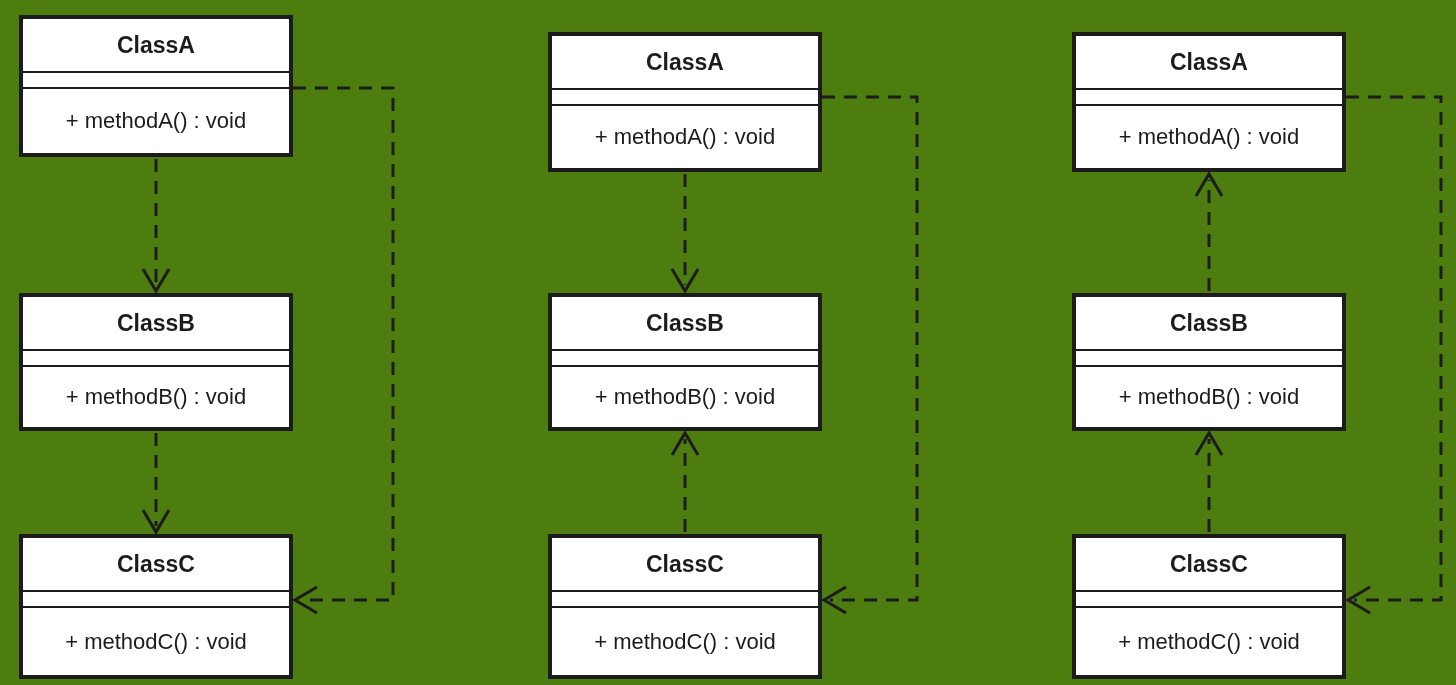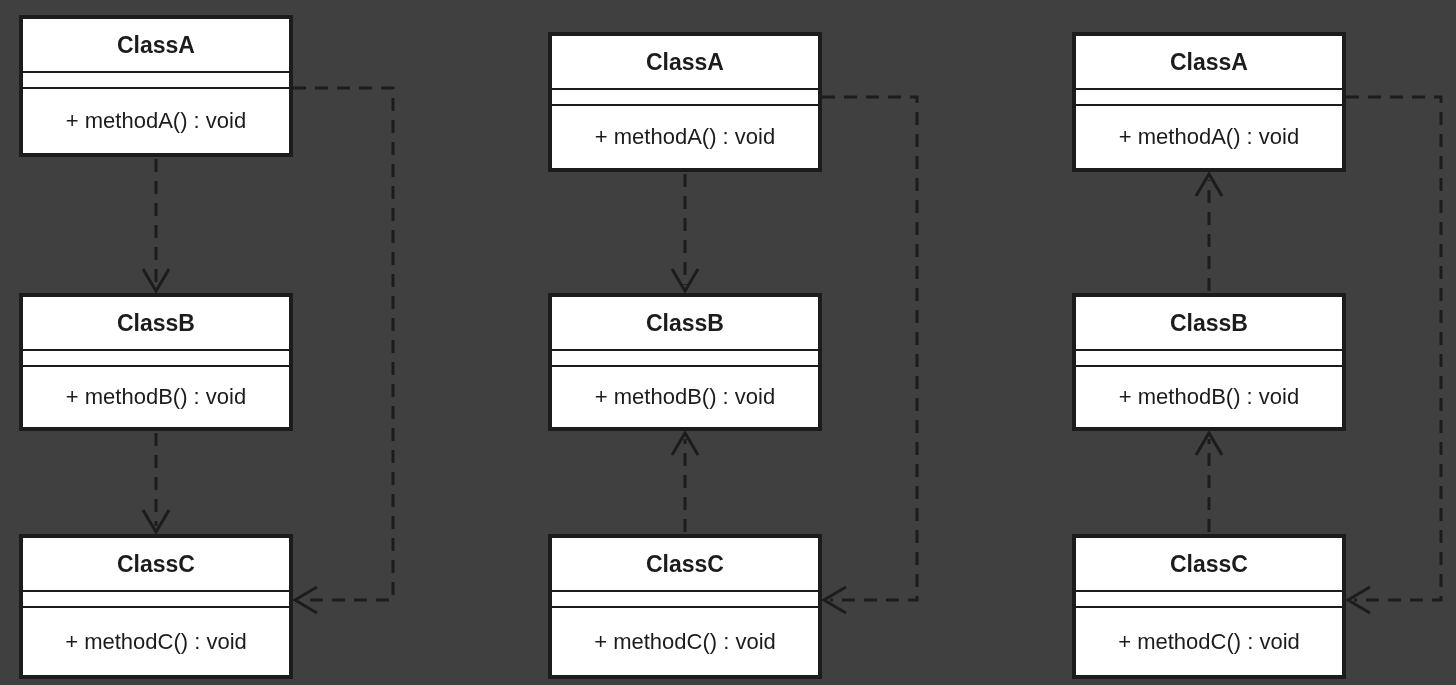--- a/index.html
+++ b/index.html
@@ -1,19 +1,19 @@
 <!DOCTYPE html>
 <html><head>
 <meta charset="utf-8">
 <style>
   html,body{margin:0;padding:0;background:#ffffff;}
   #canvas{
     position:relative;
     width:1456px;height:685px;
-    background:#404040;
+    background:#4d7c0f;
     font-family:"Liberation Sans", sans-serif;
     overflow:hidden;
   }
   .diagram{position:absolute;inset:0;pointer-events:none;}
   .classbox{
     position:absolute;
     box-sizing:border-box;
     border:4px solid #1c1c1c;
     background:#ffffff;
     display:flex;

